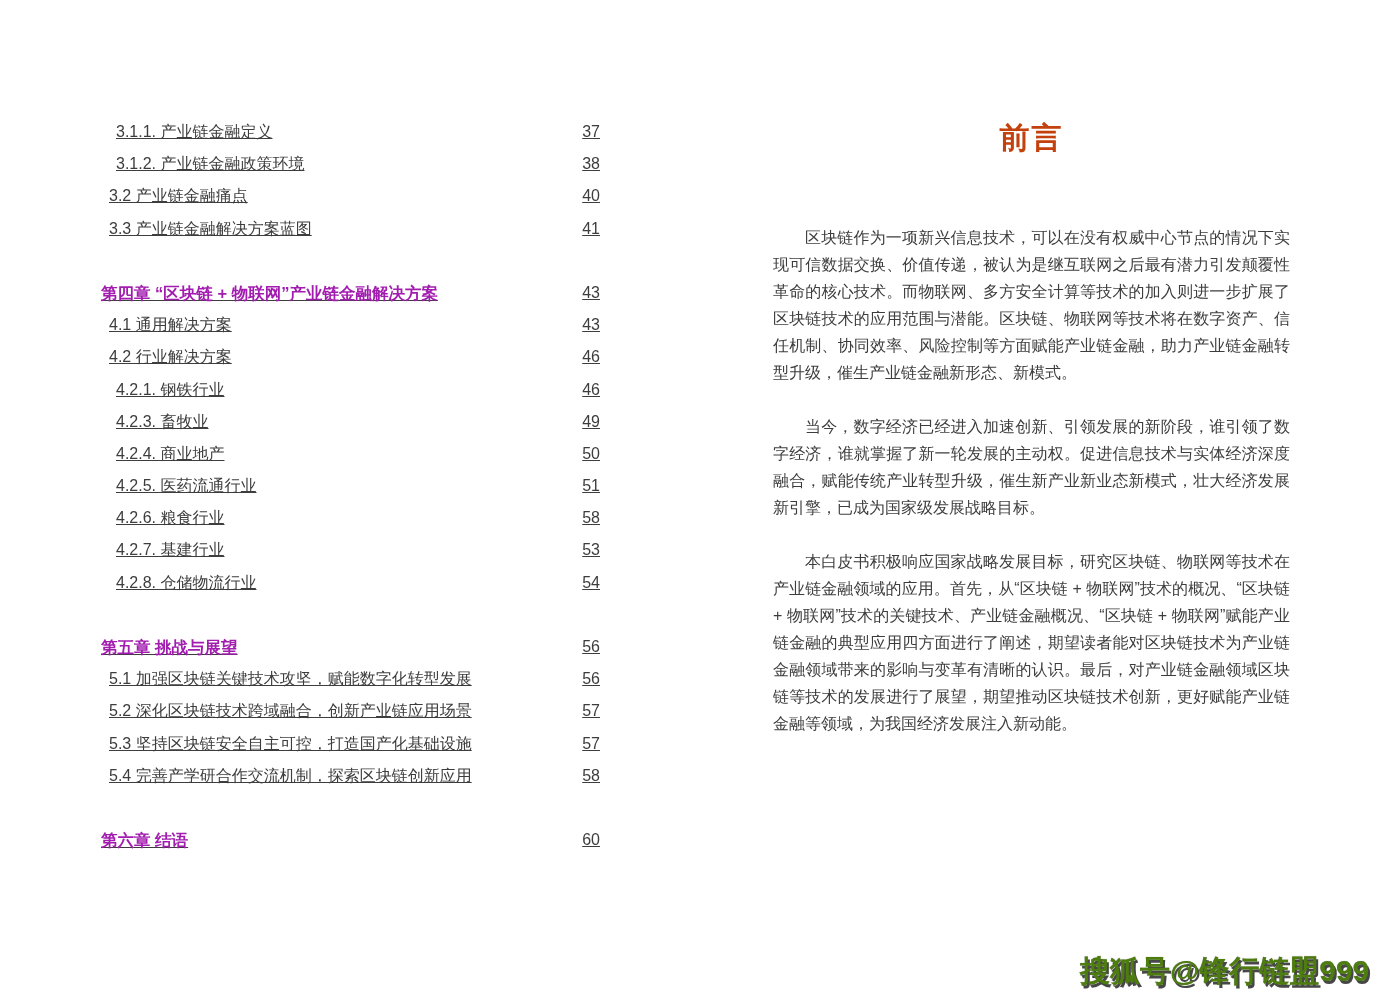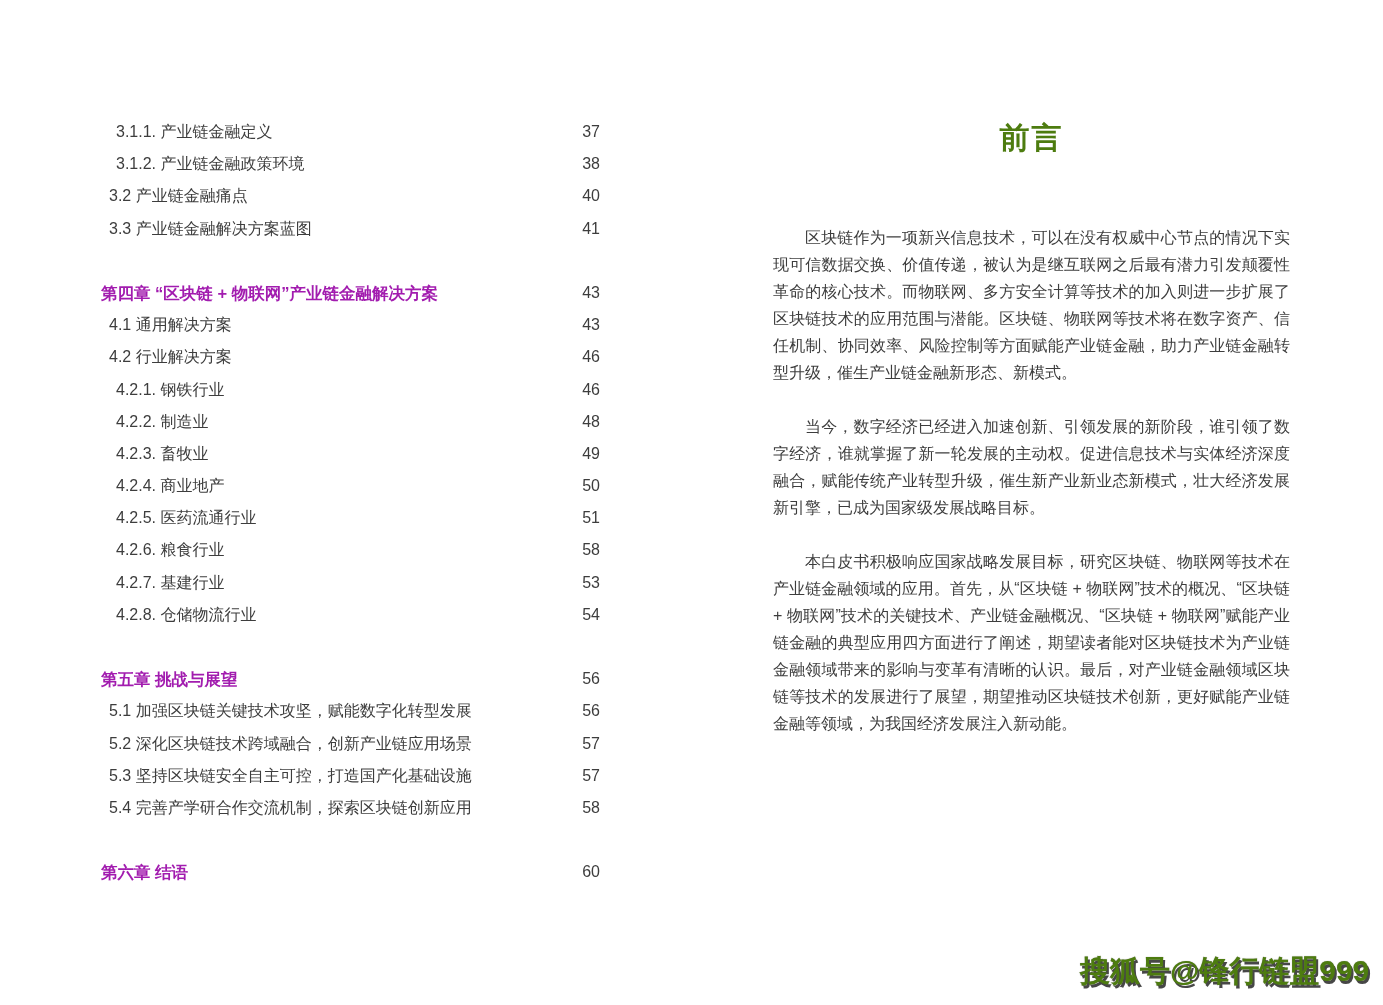--- a/index.html
+++ b/index.html
@@ -21,39 +21,40 @@
     flex-direction: column;
   }
   .trow {
     height: 32.2px;
     display: flex;
     align-items: center;
     justify-content: space-between;
     font-size: 16px;
     line-height: 32.2px;
     white-space: nowrap;
+    text-decoration: underline;
   }
   .trow.spacer { height: 32.2px; }
   .trow .tl { flex: 1 1 auto; overflow: hidden; }
   .trow .tp { flex: 0 0 auto; padding-left: 12px; color: #3d3d3d; }
   .l1 .tl { font-weight: 700; color: #a21caf; font-size: 16.5px; }
   .l2 .tl { padding-left: 8px; }
   .l3 .tl { padding-left: 15px; }
 
   
   .preface {
     position: absolute;
     left: 773px; top: 121px;
     width: 517px;
   }
   .preface-title {
     font-size: 30px;
     line-height: 34px;
     font-weight: 700;
-    color: #4d7c0f;
+    color: #c2410c;
     text-align: center;
     margin: 0 0 69px 0;
     letter-spacing: 2px;
   }
   .para {
     margin: 0 0 27px 0;
     font-size: 16px;
     line-height: 27px;
     text-align: justify;
     text-justify: inter-ideograph;
@@ -109,24 +110,20 @@
   </div>
   <div class="trow l2">
     <span class="tl">4.2 行业解决方案</span>
     <span class="tp">46</span>
   </div>
   <div class="trow l3">
     <span class="tl">4.2.1. 钢铁行业</span>
     <span class="tp">46</span>
   </div>
   <div class="trow l3">
-    <span class="tl">4.2.2. 制造业</span>
-    <span class="tp">48</span>
-  </div>
-  <div class="trow l3">
     <span class="tl">4.2.3. 畜牧业</span>
     <span class="tp">49</span>
   </div>
   <div class="trow l3">
     <span class="tl">4.2.4. 商业地产</span>
     <span class="tp">50</span>
   </div>
   <div class="trow l3">
     <span class="tl">4.2.5. 医药流通行业</span>
     <span class="tp">51</span>

